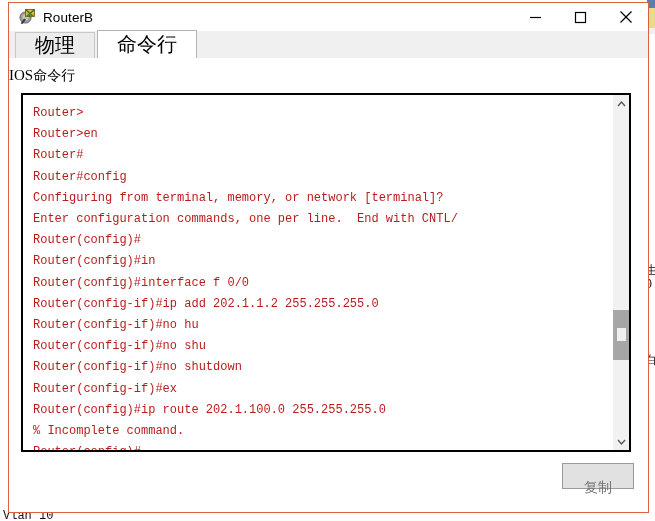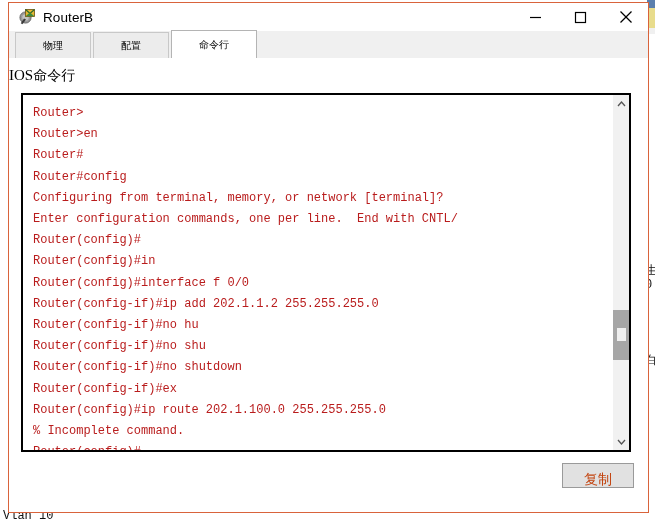--- a/index.html
+++ b/index.html
@@ -111,23 +111,23 @@
     background: #f0f0f0;
     display: flex;
     align-items: flex-end;
     padding-left: 6px;
     box-sizing: border-box;
     border-bottom: 1px solid #ffffff;
   }
   .tab {
     height: 26px;
     line-height: 25px;
-    padding: 0 27px;
+    padding: 0 19px;
     font-family: "DejaVu Sans", sans-serif;
-    font-size: 10px;
+    font-size: 20px;
     color: #000000;
     background: #ececec;
     border: 1px solid #c8c8c8;
     border-bottom: none;
     margin-right: 2px;
     box-sizing: border-box;
     white-space: nowrap;
     cursor: default;
   }
   .tab.active {
@@ -236,26 +236,26 @@
     display: flex;
     gap: 9px;
   }
   .action-btn {
     width: 72px;
     height: 25px;
     background: #e1e1e1;
     border: 1px solid #9a9a9a;
     font-family: "DejaVu Sans", sans-serif;
     font-size: 14px;
-    color: #c2410c;
+    color: #737373;
     line-height: 23px;
     text-align: center;
     box-sizing: border-box;
     cursor: default;
-    padding: 4px;
+    padding: 12px;
   }
 </style>
 </head>
 <body>
 
 <div id="desktop">
 
   <div class="bg-blue" style="left:647px; top:0px; width:8px; height:8px;"></div>
   <div class="bg-yellow" style="left:647px; top:8px; width:8px; height:20px;"></div>
   <div class="bg-strip" style="left:647px; top:28px; width:8px; height:6px;"></div>
@@ -299,21 +299,20 @@
         <svg width="14" height="14" viewBox="0 0 14 14">
           <line x1="1.5" y1="1.5" x2="12.5" y2="12.5" stroke="#000" stroke-width="1.2"></line>
           <line x1="12.5" y1="1.5" x2="1.5" y2="12.5" stroke="#000" stroke-width="1.2"></line>
         </svg>
       </button>
     </div>
   </div>
 
   <div id="tabstrip">
     <div class="tab">物理</div>
-    <div class="tab">配置</div>
     <div class="tab active">命令行</div>
   </div>
 
   <div id="win-body">
 
     <div id="panel-heading"><span>IOS</span><span class="cjk">命令行</span></div>
 
     <div id="terminal-wrap">
 
       <div id="terminal">

